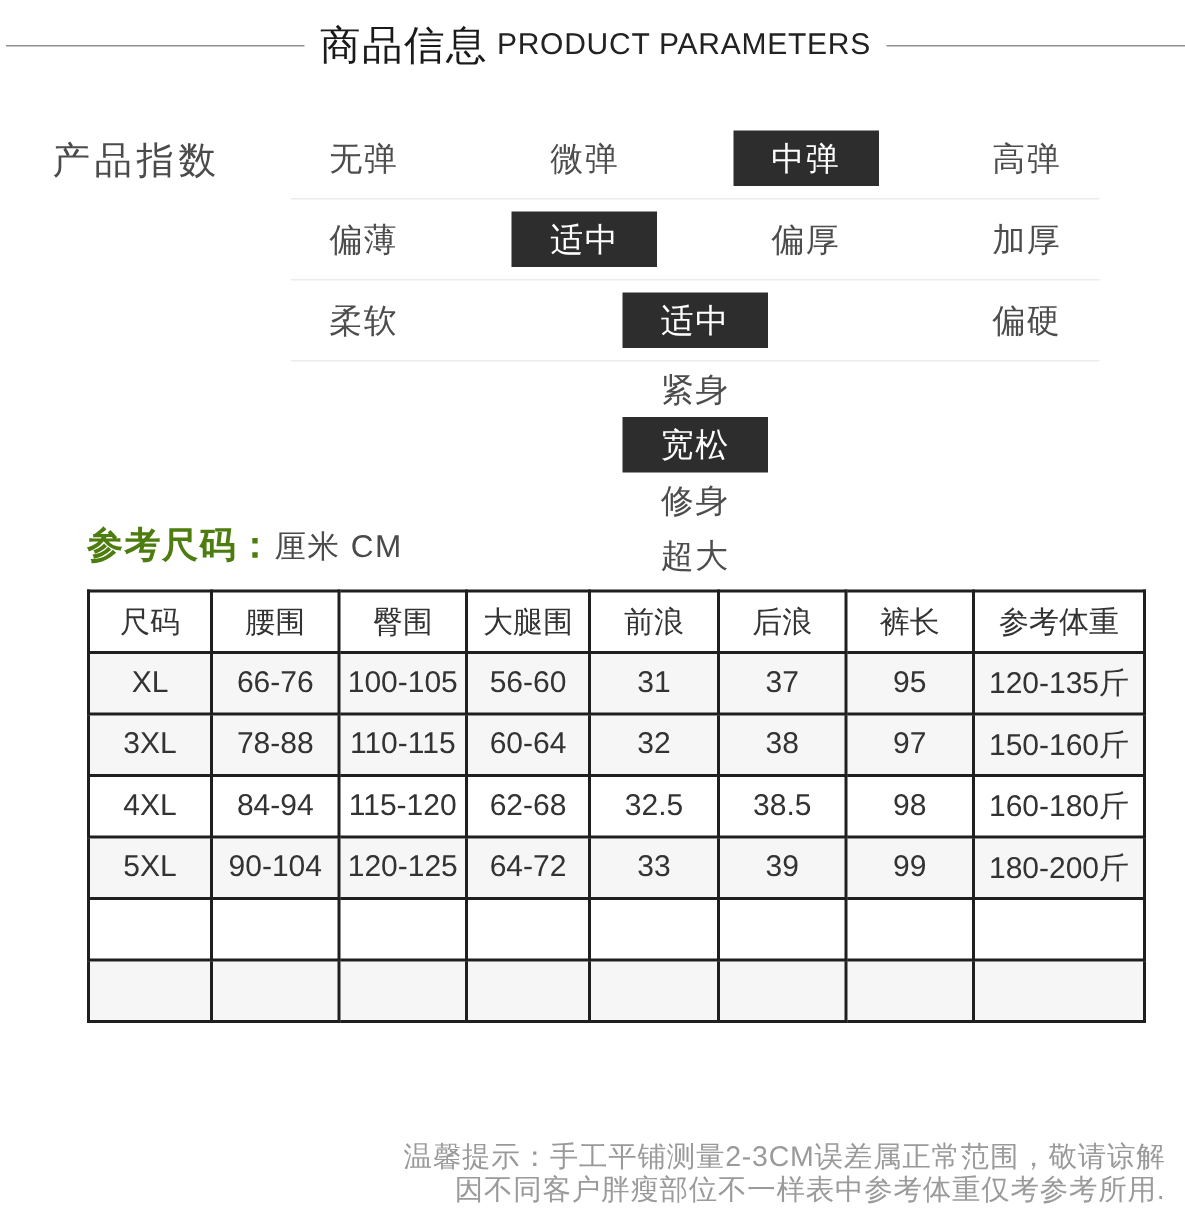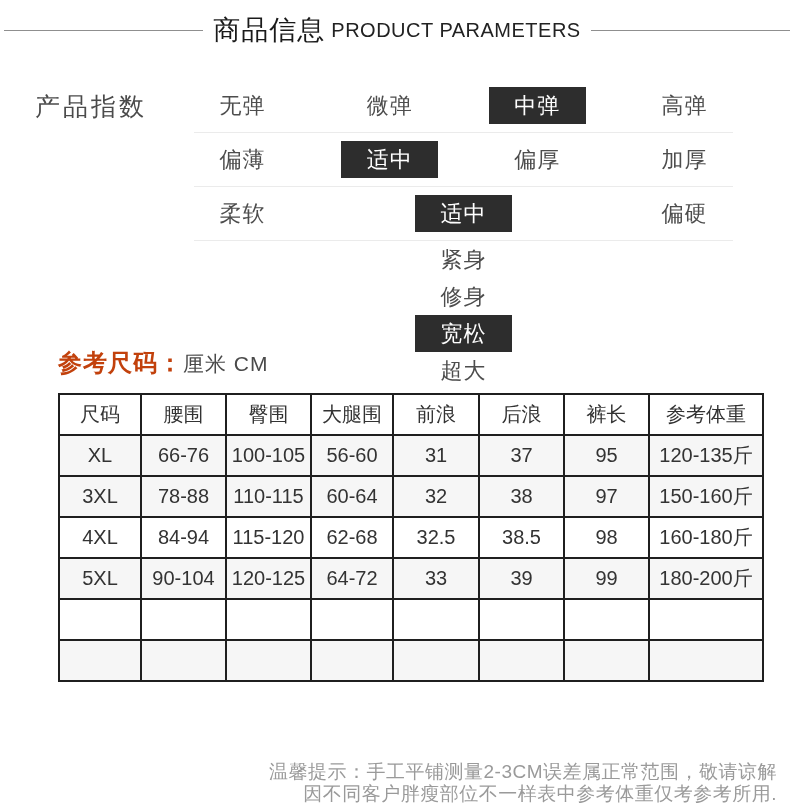--- a/index.html
+++ b/index.html
@@ -24,21 +24,21 @@
   .pi-row { height:54px; display:flex; justify-content:space-between; align-items:center;
             border-bottom:1px solid #ebebeb;text-decoration:underline; }
   .pi-row:last-child { border-bottom:none;flex-direction:column; }
   .pi-cell { width:97px; text-align:center; }
   .opt { display:inline-block; width:97px; height:37px; line-height:37px;
          font-size:22px; color:#4d4d4d; letter-spacing:1px; }
   .opt.sel { background:#2d2d2d; color:#ffffff; }
 
   
   .size-head { position:absolute; top:347px; left:58px; white-space:nowrap; }
-  .size-head .h { font-size:24px; font-weight:bold; color:#c2410c; letter-spacing:1px; }
+  .size-head .h { font-size:24px; font-weight:bold; color:#4d7c0f; letter-spacing:1px; }
   .size-head .u { font-size:21px; color:#4a4a4a; letter-spacing:1px;text-align:center; }
 
   table.size-table { position:absolute; top:393px; left:58px; border-collapse:collapse;
                      table-layout:fixed; }
   .size-table th, .size-table td {
     border:2px solid #1f1f1f; text-align:center; vertical-align:middle;
     font-size:20px; color:#333; font-weight:normal; height:41px; padding:0 2px;
     white-space:nowrap; overflow:hidden;
   }
   .size-table tr.stripe td { background:#f6f6f6; }
@@ -73,22 +73,22 @@
       <div class="pi-cell"><span class="opt">偏厚</span></div>
       <div class="pi-cell"><span class="opt">加厚</span></div>
     </div>
     <div class="pi-row">
       <div class="pi-cell"><span class="opt">柔软</span></div>
       <div class="pi-cell"><span class="opt sel">适中</span></div>
       <div class="pi-cell"><span class="opt">偏硬</span></div>
     </div>
     <div class="pi-row">
       <div class="pi-cell"><span class="opt">紧身</span></div>
+      <div class="pi-cell"><span class="opt sel">宽松</span></div>
       <div class="pi-cell"><span class="opt">修身</span></div>
-      <div class="pi-cell"><span class="opt sel">宽松</span></div>
       <div class="pi-cell"><span class="opt">超大</span></div>
     </div>
   </div>
 
   <div class="size-head">
     <span class="h">参考尺码：</span><span class="u">厘米 CM</span>
   </div>
 
   <table class="size-table">
     <colgroup>

